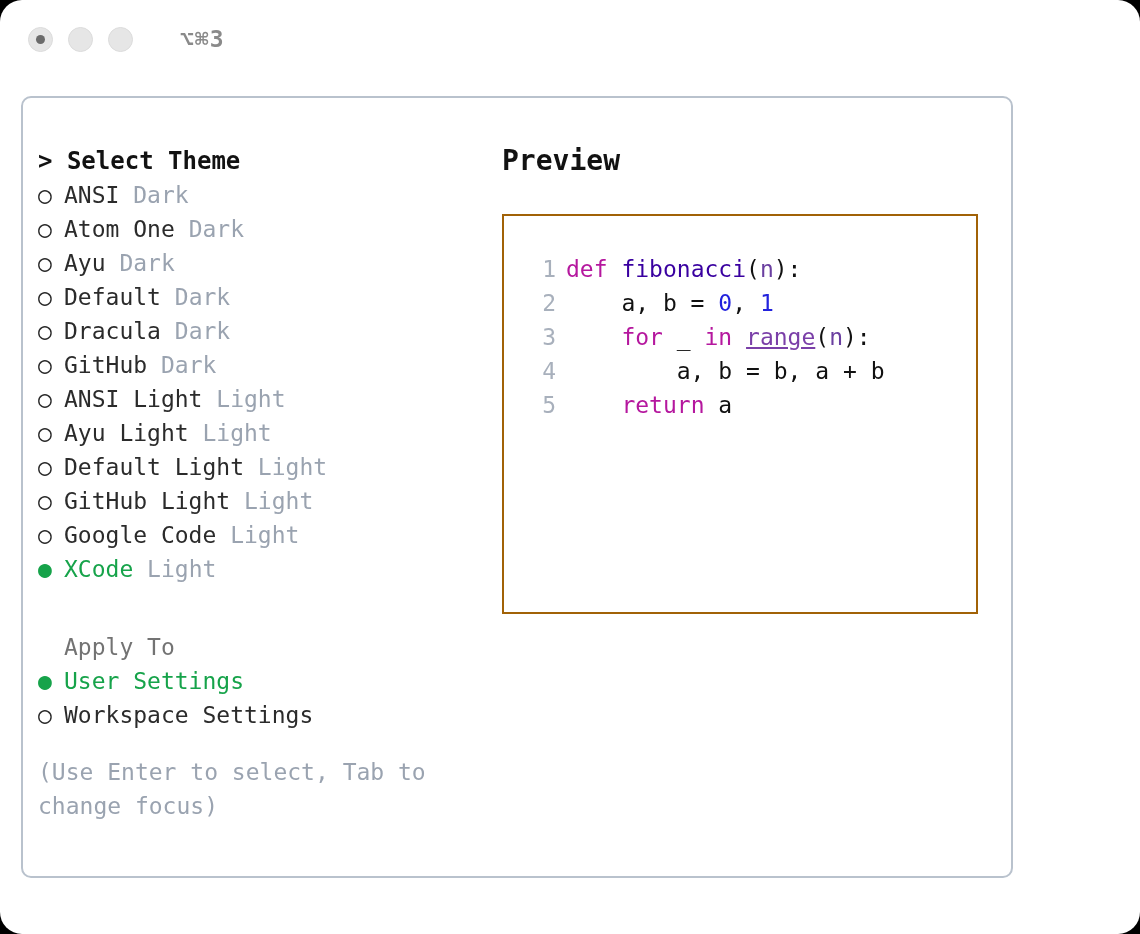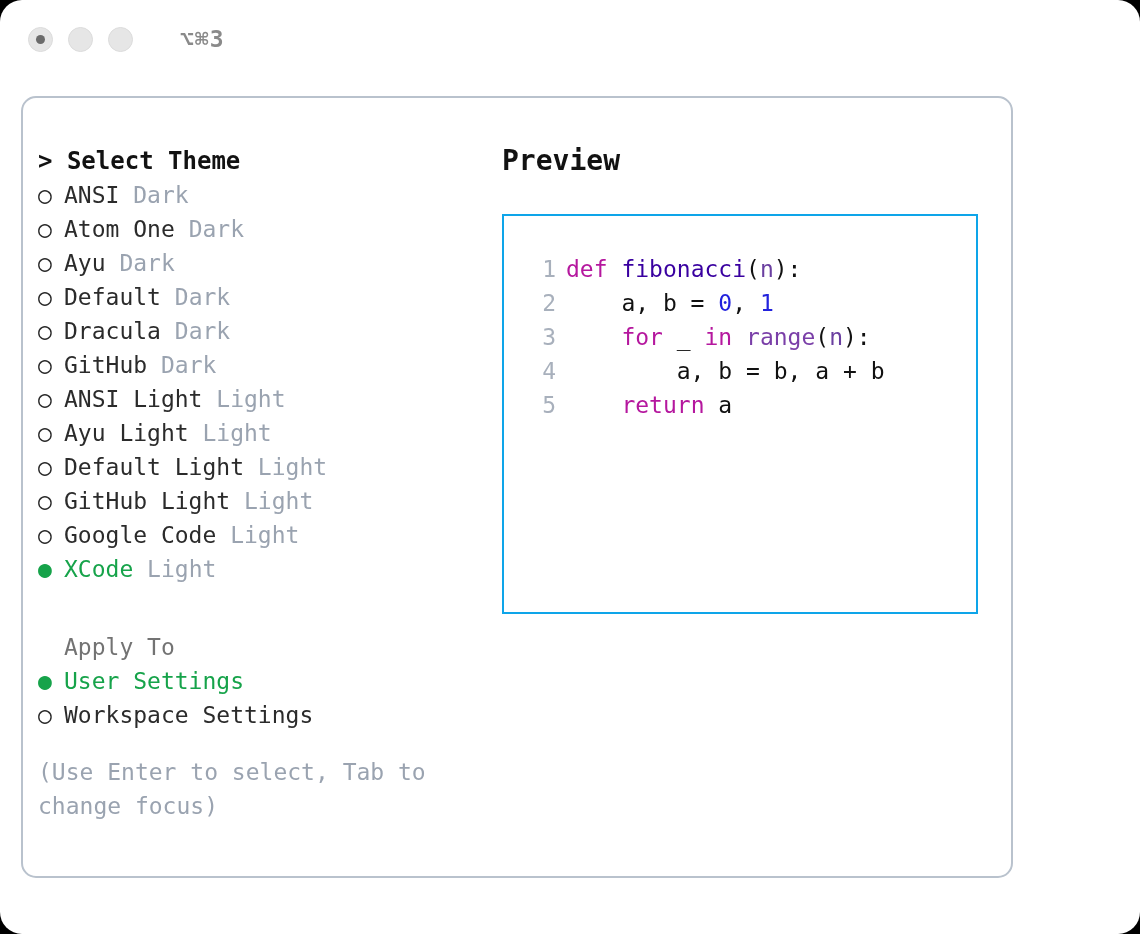--- a/index.html
+++ b/index.html
@@ -61,21 +61,21 @@
   }
 
   
   .panel {
     position: absolute;
     left: 21px;
     top: 96px;
     width: 992px;
     height: 782px;
     border: 2px solid #b9c2cd;
-    border-radius: 15px;
+    border-radius: 10px;
     box-sizing: border-box;
     background: #ffffff;
   }
 
   .columns {
     position: absolute;
     left: 0; top: 0;
     width: 100%;
     height: 100%;
   }
@@ -137,40 +137,40 @@
   .preview-title {
     font-size: 28px;
     font-weight: bold;
     color: #121212;
     line-height: 34px;
   }
   .preview-box {
     margin-top: 36px;
     width: 476px;
     height: 400px;
-    border: 2px solid #0ea5e9;
+    border: 2px solid #a16207;
     box-sizing: border-box;
     padding: 36px 0 0 18px;
     background: #ffffff;
   }
   .code-line {
     font-size: 23px;
     line-height: 34px;
     white-space: pre;
   }
   .ln {
     display: inline-block;
     width: 34px;
     text-align: right;
     color: #a8b0bc;
     margin-right: 10px;
   }
   .tok-kw   { color: #b5179e; }
   .tok-fn   { color: #3900a0; }
-  .tok-call { color: #7a3fa8; }
+  .tok-call { color: #7a3fa8; text-decoration: underline; }
   .tok-num  { color: #2222dd; }
   .tok-var  { color: #6a3fa0; }
   .tok-txt  { color: #111111; }
   .blank-line { height: 34px; }
   .diff-ctx { color: #808a94; }
   .diff-del { color: #c0272d; }
   .diff-add { color: #16a34a; }
 </style>
 </head>
 <body>

